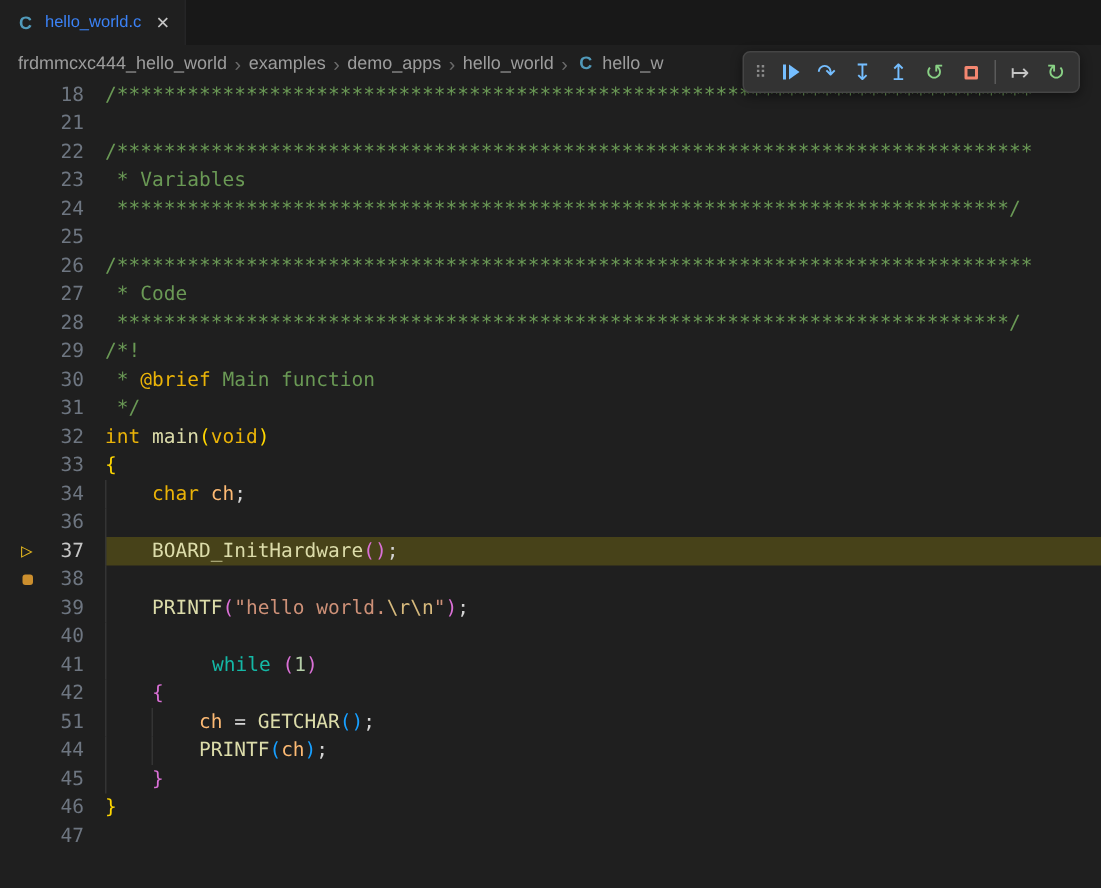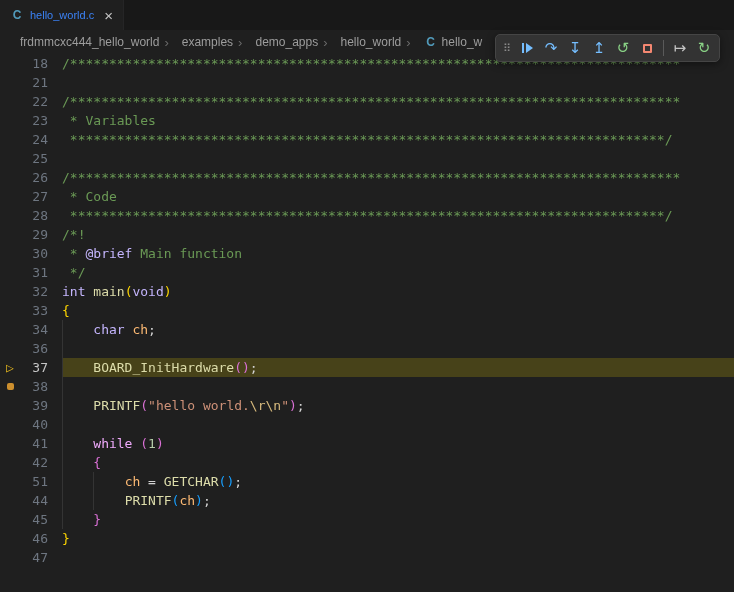--- a/index.html
+++ b/index.html
@@ -11,55 +11,55 @@
   .tab-bar { height:30px; background:#181818; display:flex; align-items:stretch; }
   .tab { display:flex; align-items:center; gap:6px; padding:0 10px; background:#1f1f1f;
          border-right:1px solid #252526; cursor:pointer; }
   .tab-label { font-size:11px; color:#3b82f6; }
   .tab-close { font-size:15px; color:#c5c5c5; margin-left:4px; line-height:1; }
   .c-icon { font-weight:700; color:#519aba; font-size:12px; width:14px; text-align:center; }
 
   
   .breadcrumb { height:24px; display:flex; align-items:center; padding:0 12px; font-size:12px;
                 color:#9d9d9d; background:#1f1f1f; white-space:nowrap; overflow:hidden; }
-  .bc-item { display:flex; align-items:center; gap:4px; cursor:pointer;margin-left:8px; }
+  .bc-item { display:flex; align-items:center; gap:4px; cursor:pointer; }
   .bc-sep { margin:0 5px; color:#6a6a6a; font-size:13px; }
 
   
   .debug-toolbar { position:absolute; top:34px; right:14px; z-index:20; height:28px;
                    background:#333333; border:1px solid #454545; border-radius:5px;
                    display:flex; align-items:center; padding:0 3px;
                    box-shadow:0 2px 8px rgba(0,0,0,.45); }
   .dbg-btn { width:24px; height:24px; display:flex; align-items:center; justify-content:center;
              font-size:15px; border-radius:4px; cursor:pointer; }
   .dbg-btn.grip { font-size:11px; cursor:grab; width:16px; }
   .dbg-sep { width:1px; height:16px; background:#5a5a5a; margin:0 4px; }
   .cont-bar { width:2px; height:10px; background:currentColor; }
   .cont-tri { width:0; height:0; border-left:7px solid currentColor;
               border-top:5px solid transparent; border-bottom:5px solid transparent; margin-left:2px; }
   .stop-box { width:9px; height:9px; border:2px solid currentColor; border-radius:1px; }
 
   
   .editor { position:absolute; top:54px; left:0; right:0; bottom:0;
             font-family:"DejaVu Sans Mono", monospace; font-size:13px; line-height:19px; }
-  .line { display:flex; height:19px; }
+  .line { display:flex; height:19px;padding-left:8px; }
   .glyph { width:20px; flex-shrink:0; display:flex; align-items:center; justify-content:center; }
   .lnum { width:28px; flex-shrink:0; text-align:right; color:#6e7681; padding-right:0; }
   .lnum-pad { width:14px; flex-shrink:0; }
   .lc { flex:1; position:relative; white-space:pre; color:#d4d4d4; }
   .line.hl .lc { background:rgba(255,230,0,0.18); }
   .line.hl .lnum { color:#c6c6c6; }
   .dbg-arrow { color:#e0b41f; font-weight:700; font-size:13px; }
   .odot { width:7px; height:7px; border-radius:2px; background:#cc8f2e; display:block; }
   .ig { position:absolute; top:0; bottom:0; width:1px; background:#343434; }
 
   
   .tk-comment { color:#6a9955; }
-  .tk-kw      { color:#c4b5fd; }
-  .tk-ctrl    { color:#f0abfc; }
+  .tk-kw      { color:#eab308; }
+  .tk-ctrl    { color:#14b8a6;margin-left:40px; }
   .tk-func    { color:#dcdcaa; }
   .tk-var     { color:#fdba74; }
   .tk-str     { color:#ce9178; }
   .tk-esc     { color:#d7ba7d; }
   .tk-num     { color:#b5cea8; }
   .tk-plain   { color:#d4d4d4; }
   .tk-b1      { color:#ffd700; }
   .tk-b2      { color:#da70d6; }
   .tk-b3      { color:#179fff; }
 </style>

